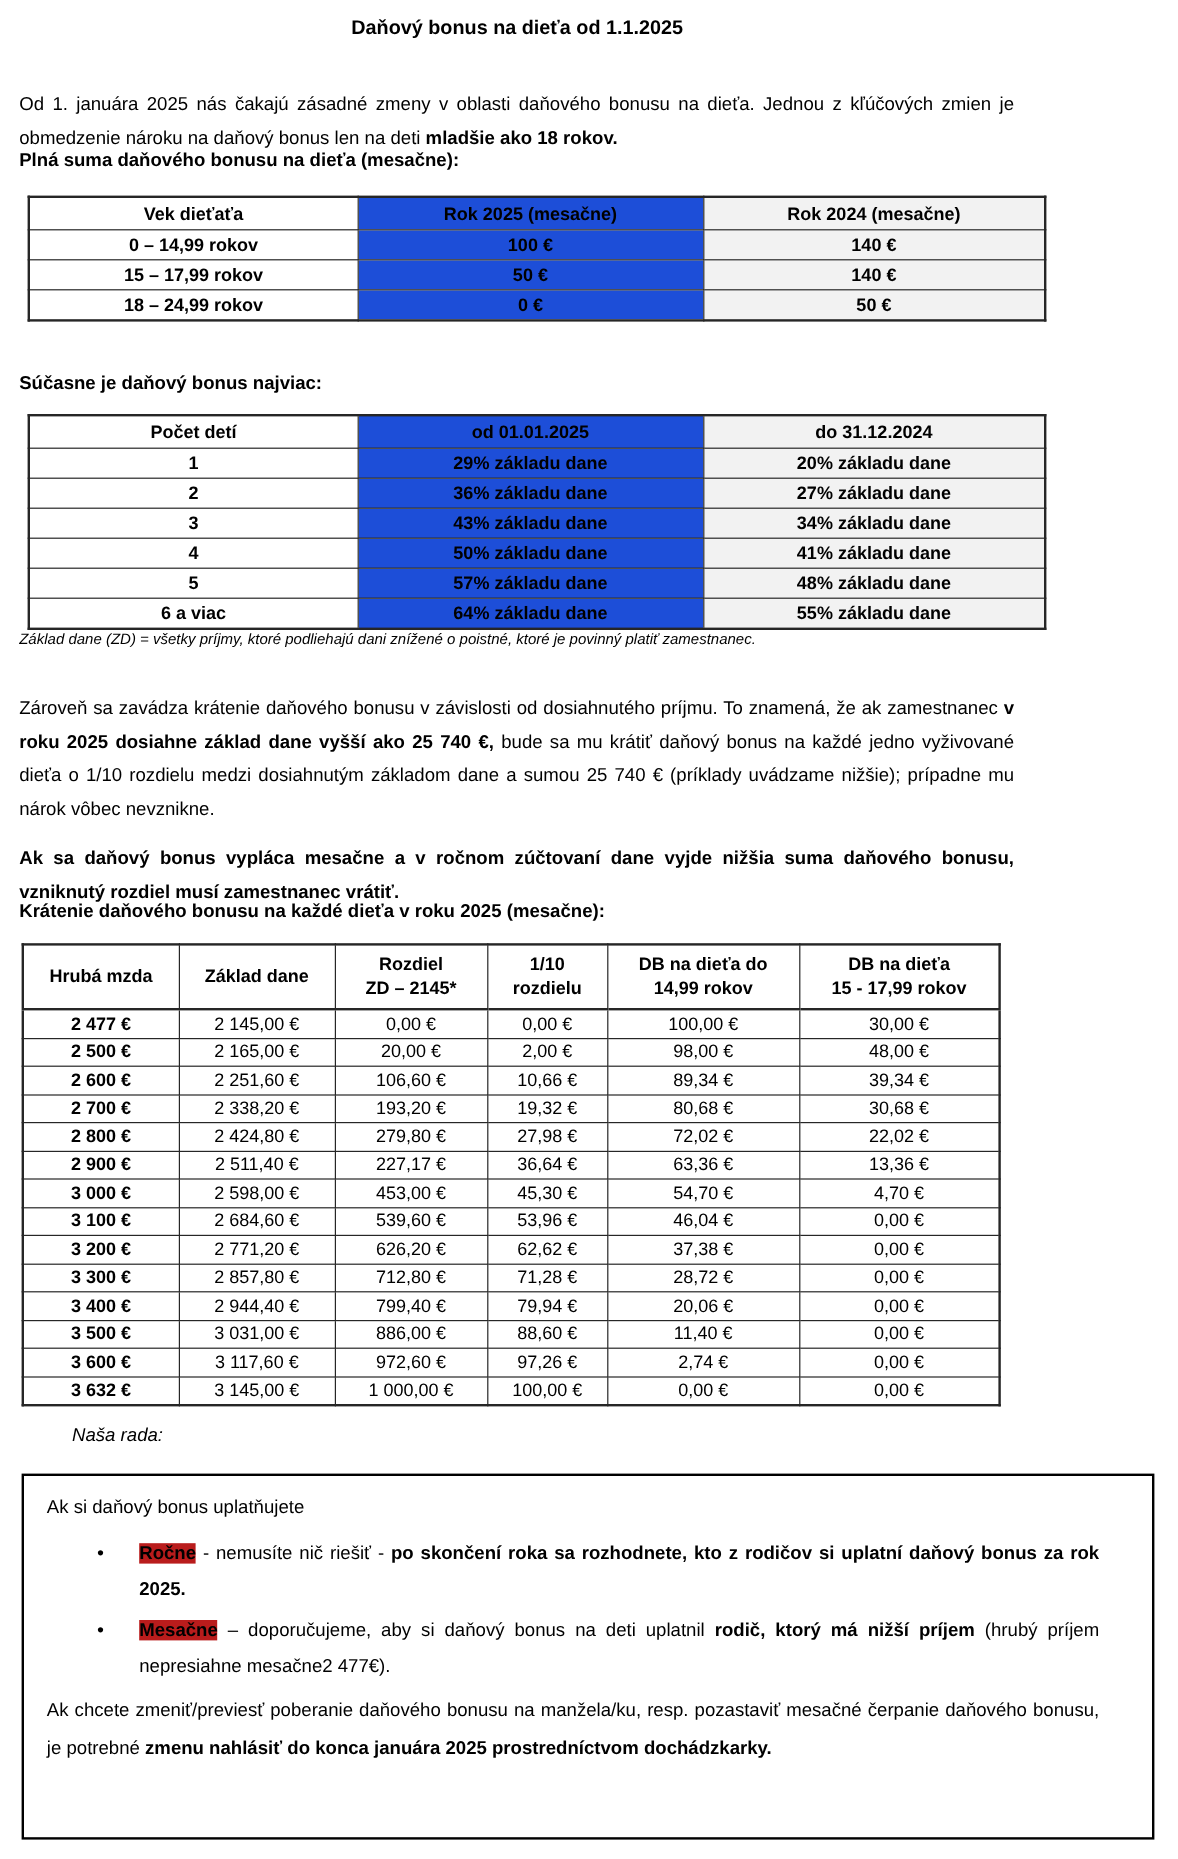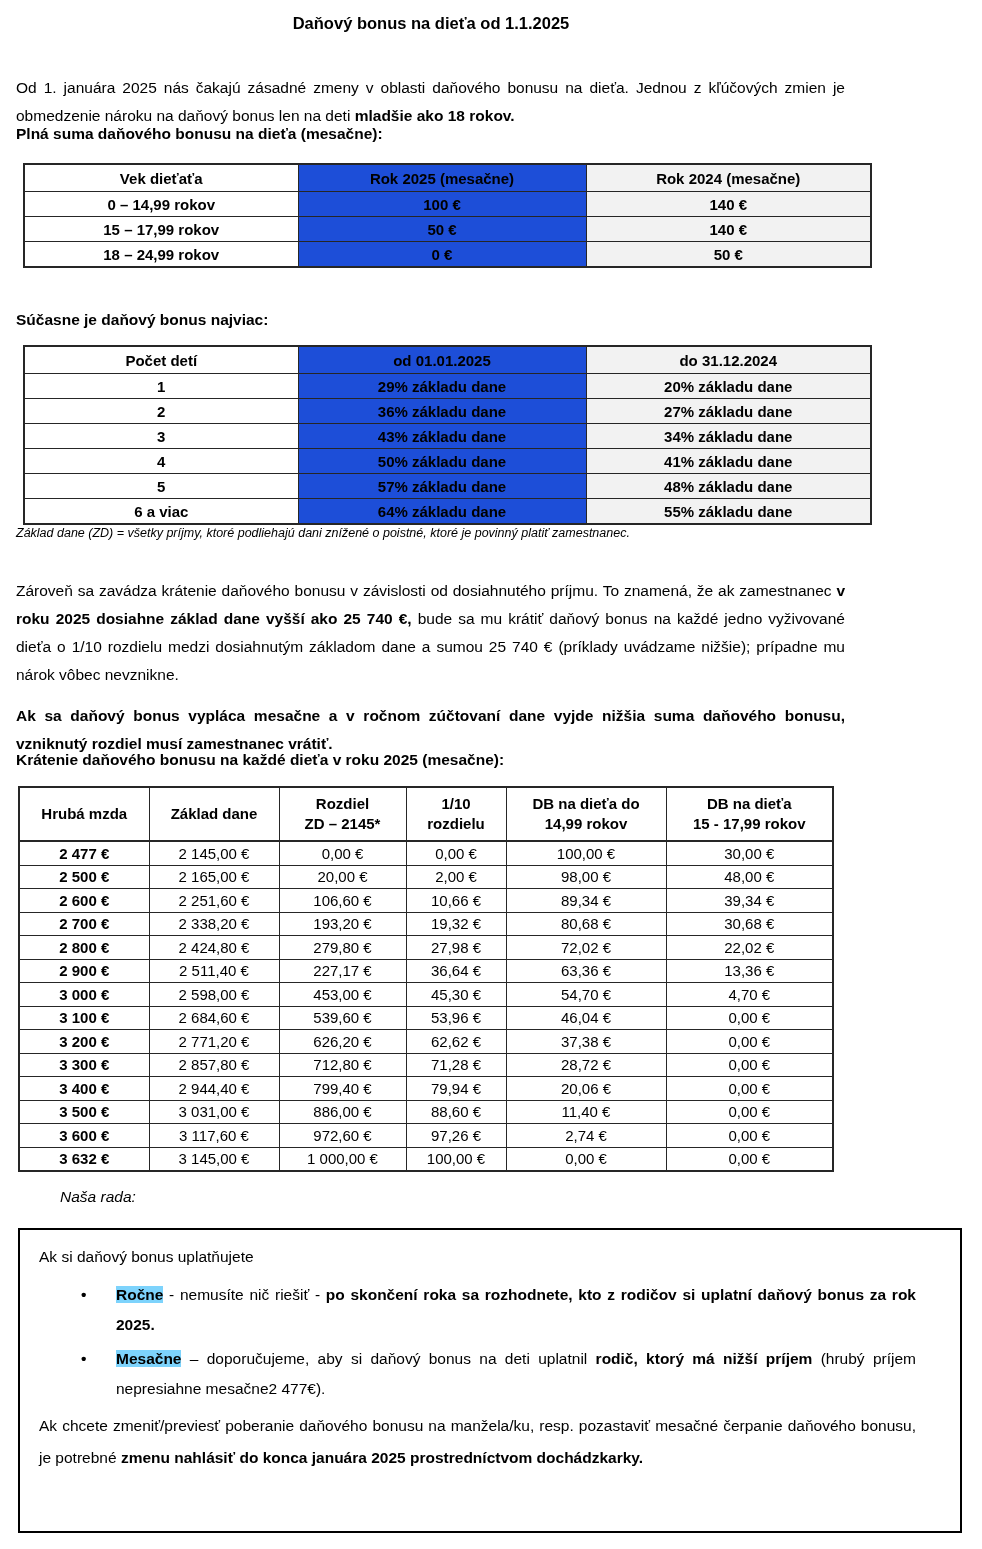--- a/index.html
+++ b/index.html
@@ -44,21 +44,21 @@
   #advice-box{left:18px;top:1228px;width:944px;height:305px;box-sizing:border-box;
       border:2px solid #000;padding:12px 44px 0 19px;font-size:15.5px;}
   .box-intro{line-height:30px;}
   .bullets{margin:8px 0 0 0;padding:0 0 0 77px;list-style:none;}
   .bullets li{position:relative;line-height:30px;text-align:justify;}
   .bullets li + li{margin-top:4px;}
   .bullets li::before{content:"\2022";position:absolute;left:-35px;font-weight:700;}
   .closing{margin-top:6px;line-height:32px;text-align:justify;}
 
   .b{font-weight:700;}
-  .hl{background:#7dd3fc;font-weight:700;}
+  .hl{background:#b91c1c;font-weight:700;}
 </style>
 </head>
 <body>
 
 <div class="page">
 
   <div class="abs doc-title">Daňový bonus na dieťa od 1.1.2025</div>
 
   <p class="abs para" id="intro"><span>Od 1. januára 2025 nás čakajú zásadné zmeny v oblasti daňového bonusu na dieťa. Jednou z kľúčových zmien je obmedzenie nároku na daňový bonus len na deti </span><span class="b">mladšie ako 18 rokov.</span></p>
 

